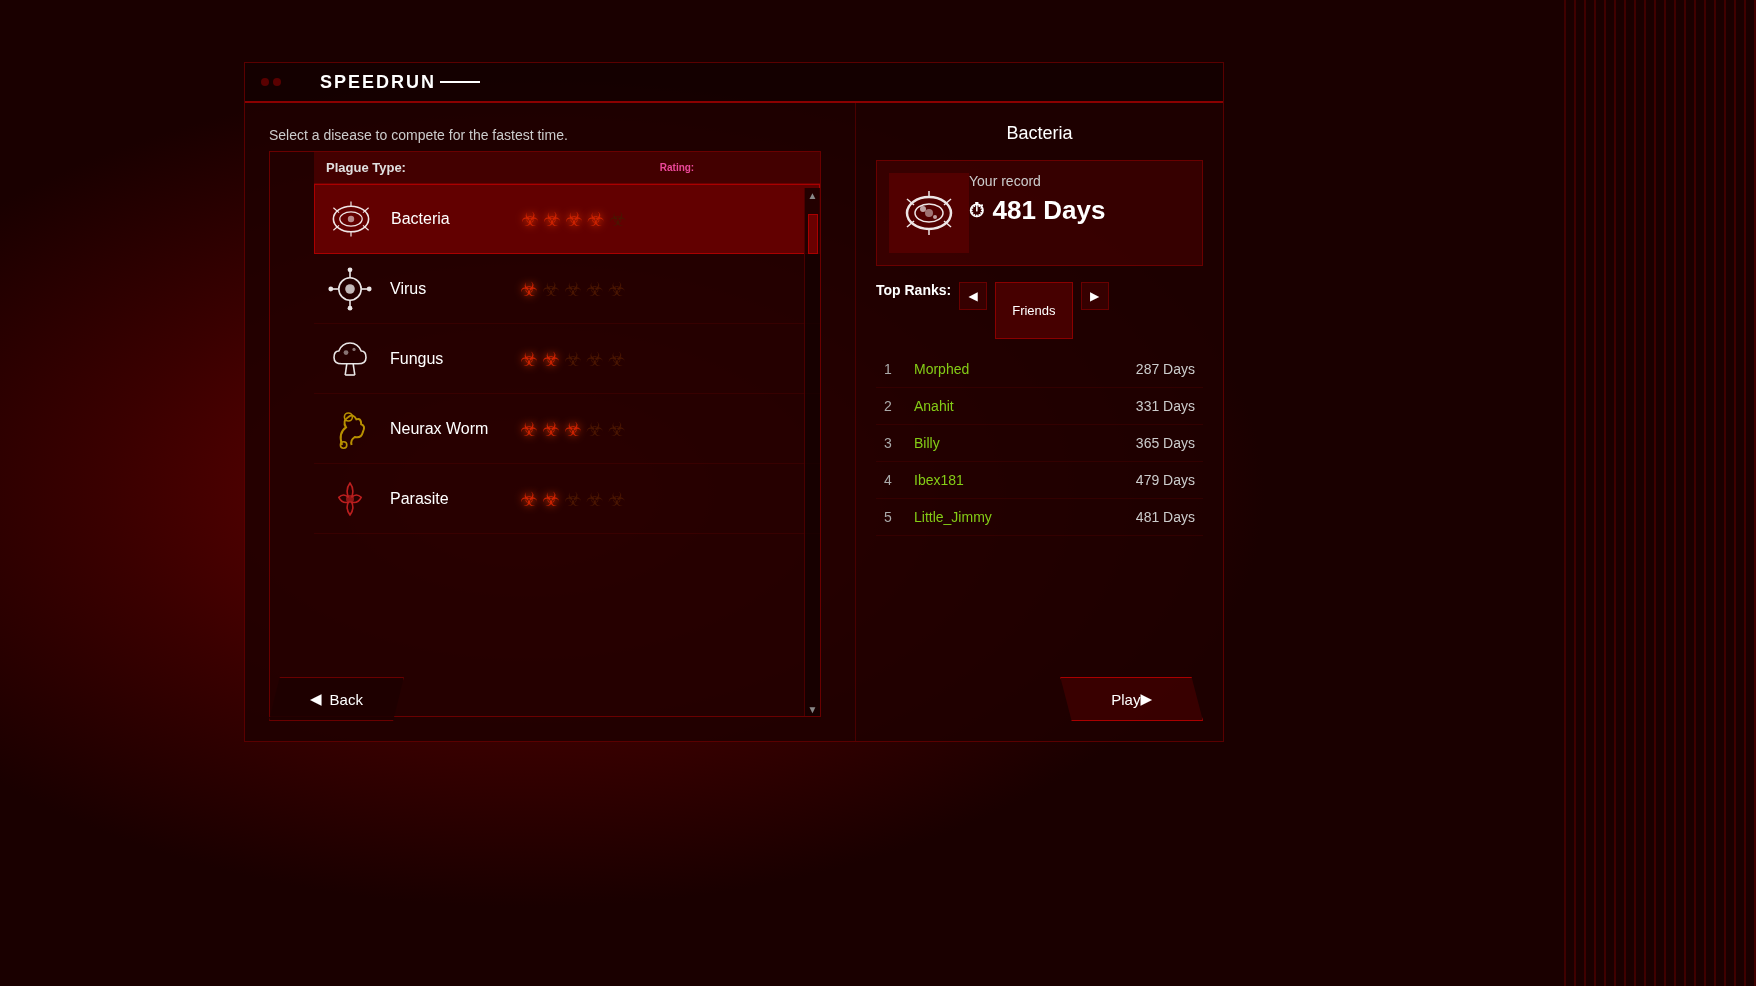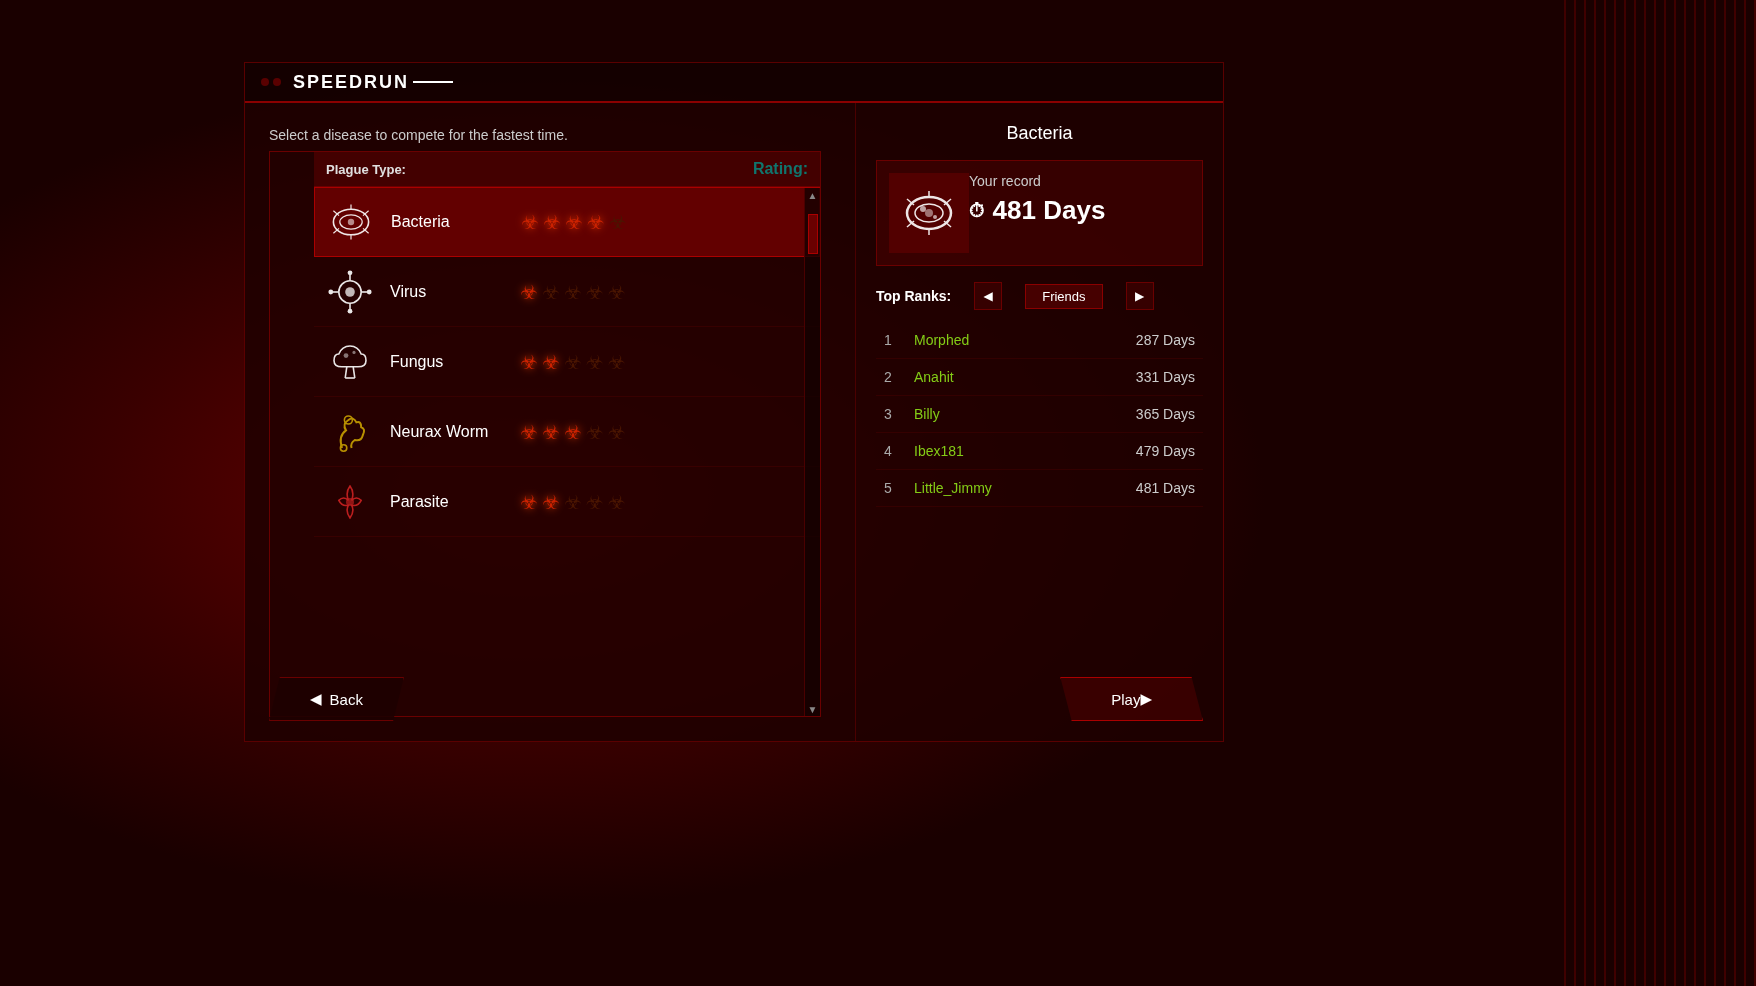--- a/index.html
+++ b/index.html
@@ -74,20 +74,21 @@
       background: #5a0000;
       border-radius: 50%;
     }
 
     .speedrun-title {
       color: #fff;
       font-size: 18px;
       font-weight: bold;
       letter-spacing: 2px;
       text-transform: uppercase;
+      margin-left: 27px;
     }
 
     .title-underline {
       display: inline-block;
       margin-left: 4px;
       width: 40px;
       height: 2px;
       background: #fff;
       vertical-align: middle;
     }
@@ -130,25 +131,25 @@
     }
 
     .header-plague {
       color: #e0e0e0;
       font-size: 13px;
       font-weight: bold;
       flex: 0 0 180px;
     }
 
     .header-rating {
-      color: #0f766e;
-      font-size: 16px;
+      color: #ec4899;
+      font-size: 10px;
       font-weight: bold;
       flex: 1;
-      text-align: right;
+      text-align: center;
       padding-left: 40px;
     }
 
     
     .disease-list {
       display: flex;
       flex-direction: column;
       gap: 0;
     }
 
@@ -305,22 +306,21 @@
       color: #fff;
     }
 
     
     .top-ranks-section {
       flex: 1;
     }
 
     .ranks-header {
       display: flex;
-      align-items: center;
-      gap: 23px;
+      gap: 8px;
       margin-bottom: 12px;
     }
 
     .ranks-label {
       color: #fff;
       font-size: 14px;
       font-weight: bold;
     }
 
     .nav-btn {
@@ -333,21 +333,21 @@
       align-items: center;
       justify-content: center;
       cursor: pointer;
       font-size: 12px;
     }
 
     .filter-btn {
       background: rgba(80, 0, 0, 0.8);
       border: 1px solid #8a0000;
       color: #fff;
-      padding: 4px 16px;
+      padding: 20px 16px;
       font-size: 13px;
       cursor: pointer;
     }
 
     .ranks-table {
       width: 100%;
     }
 
     .rank-row {
       display: flex;

